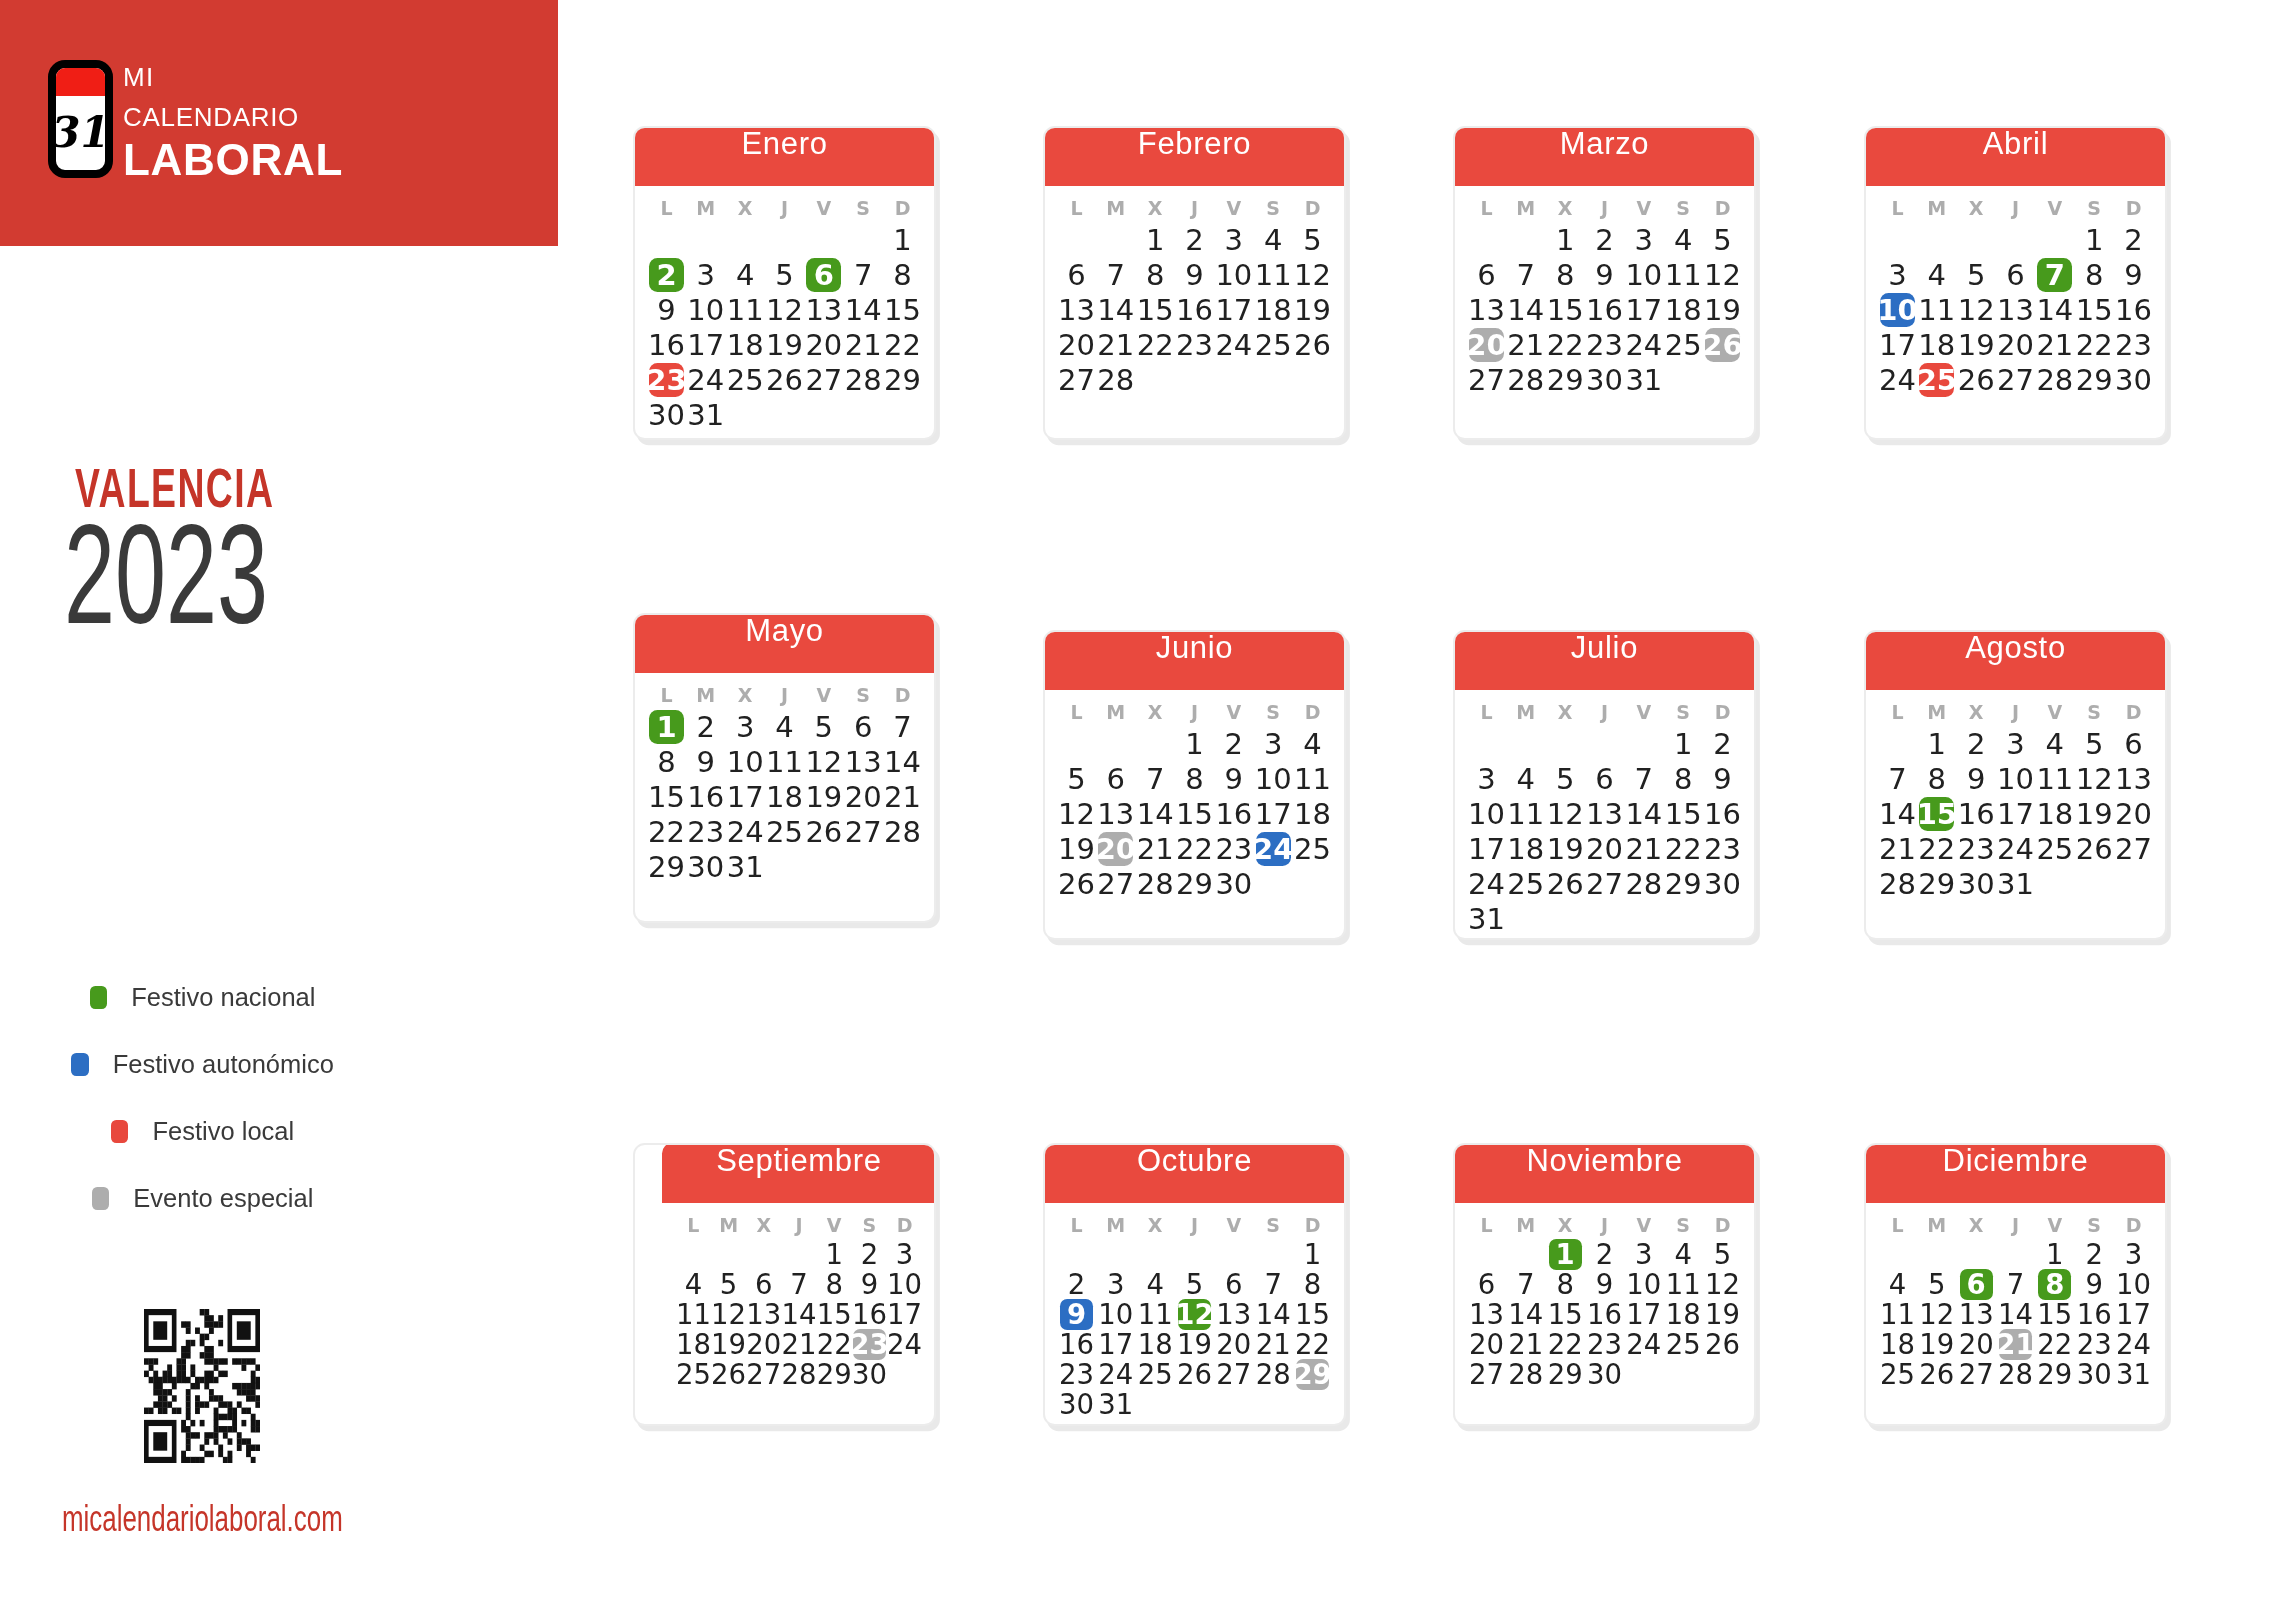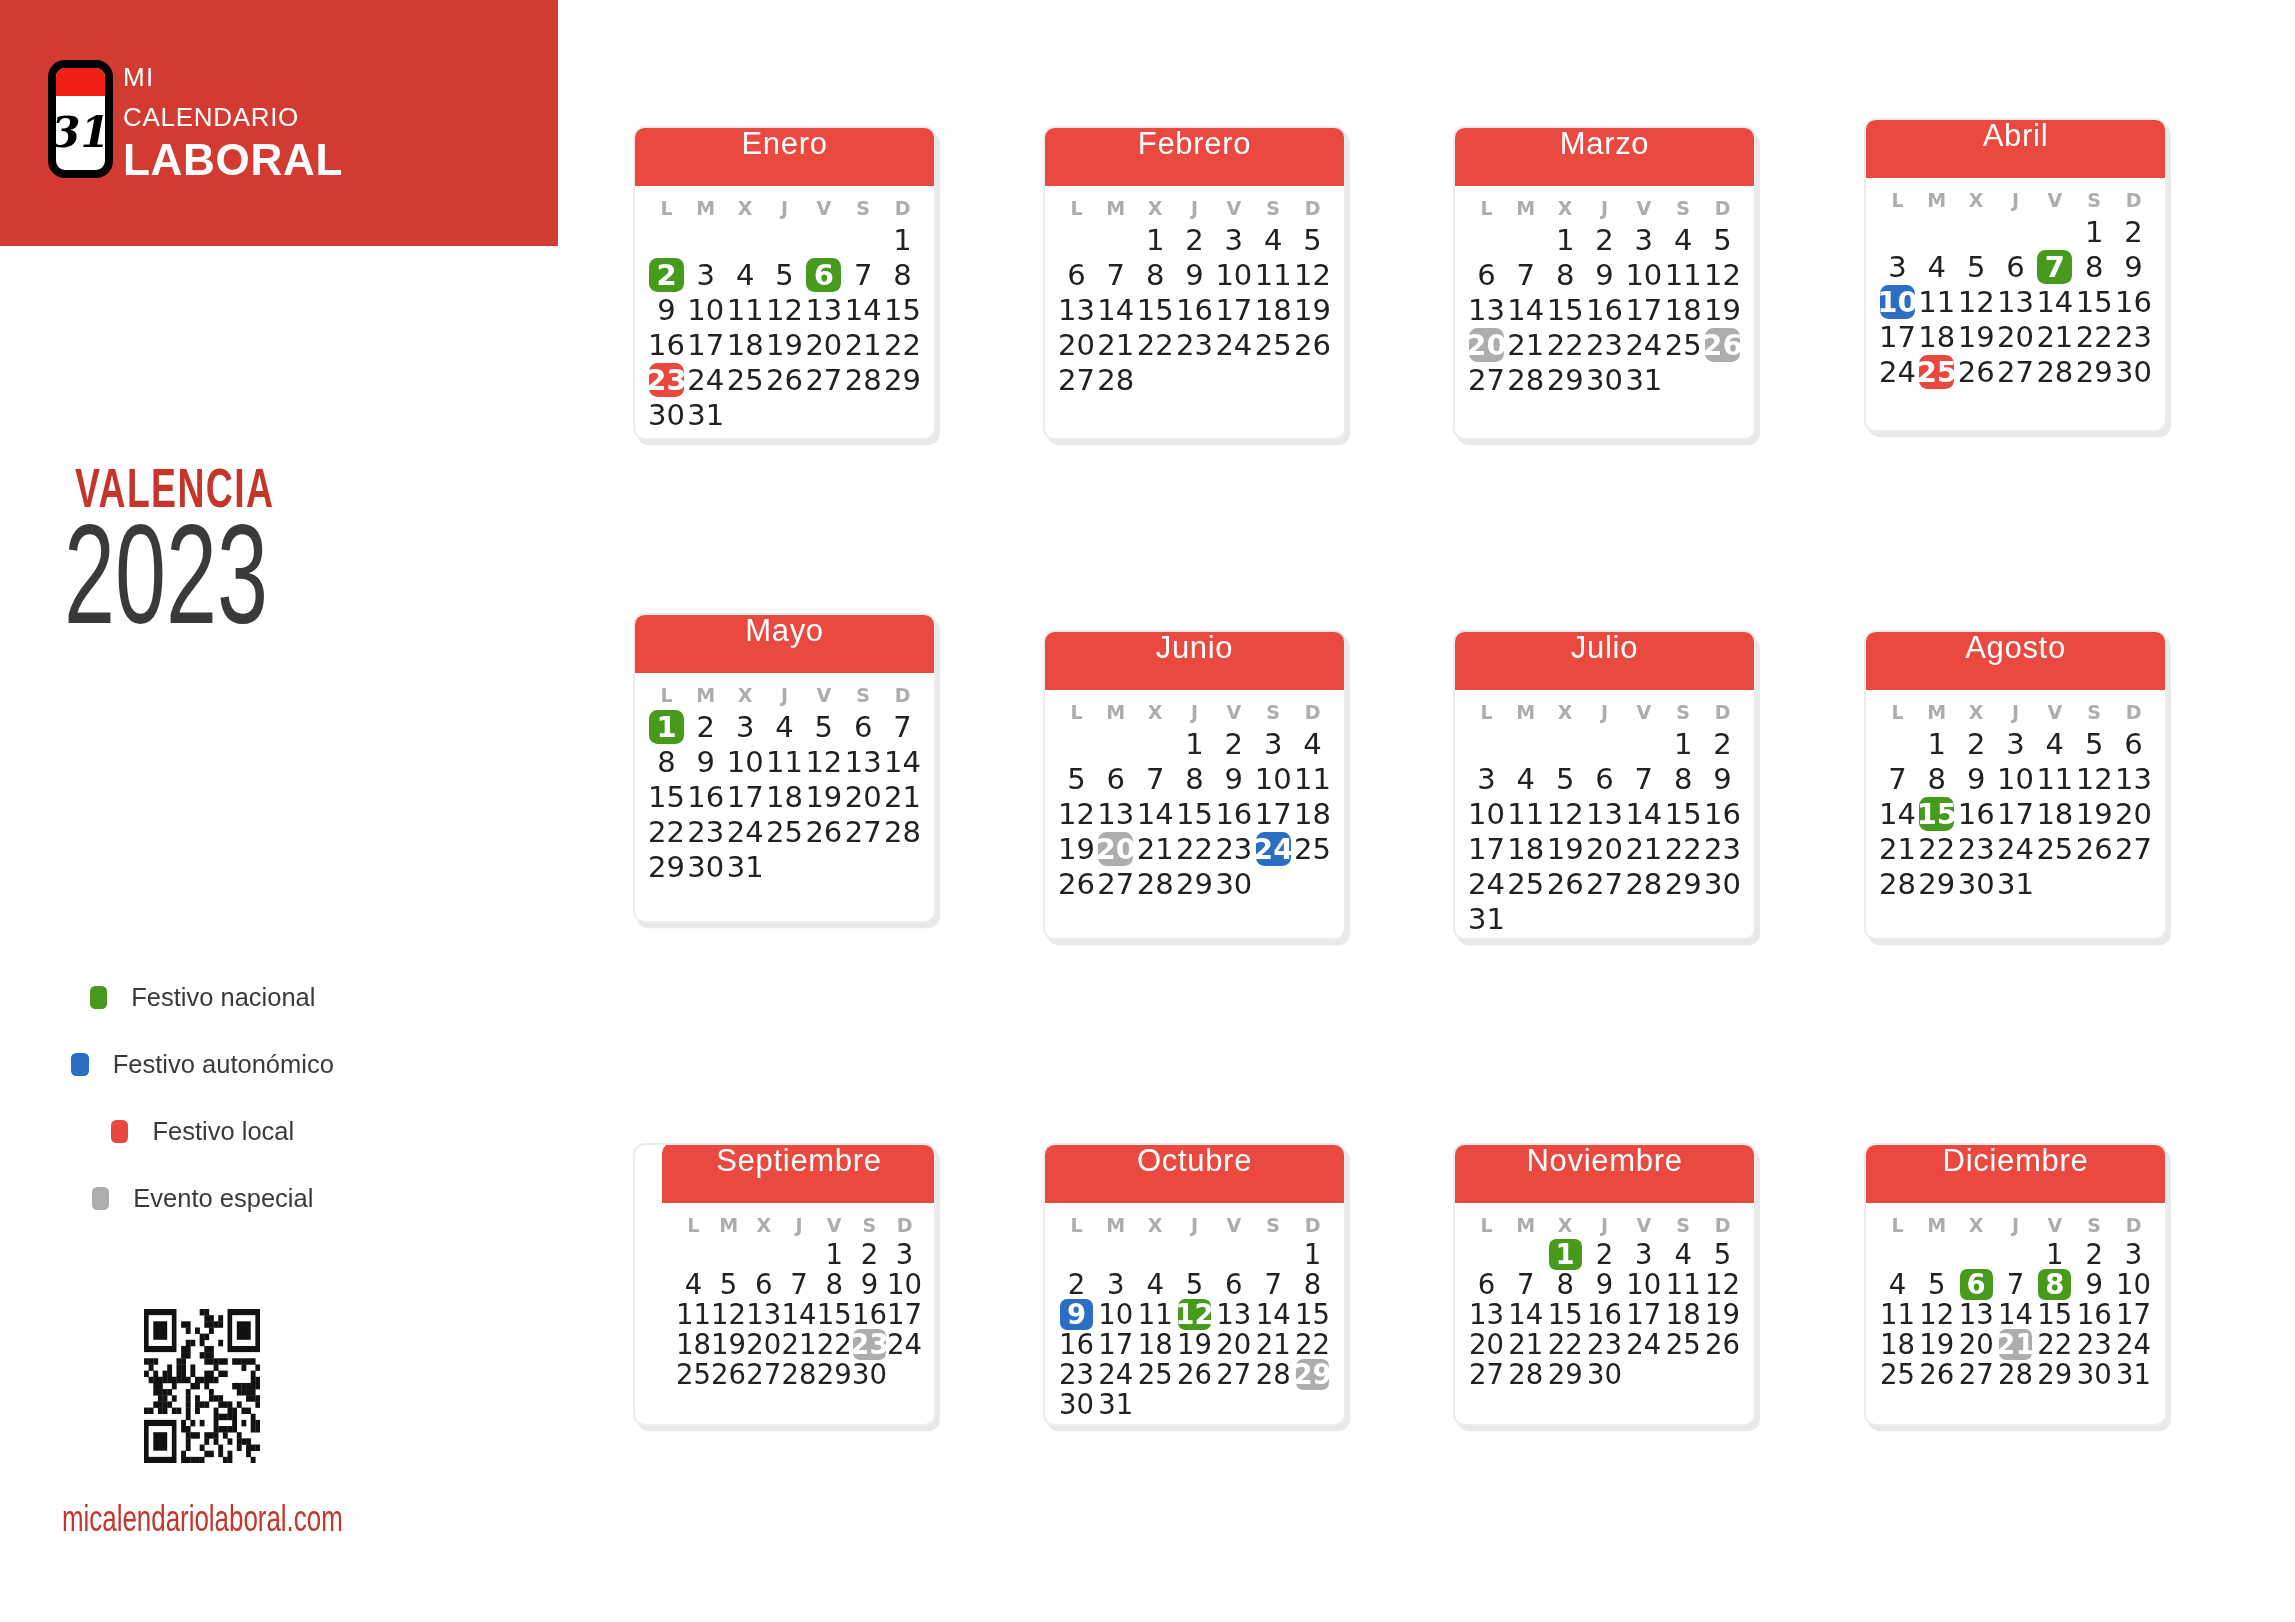--- a/index.html
+++ b/index.html
@@ -469,21 +469,21 @@
         <div class="cell">
           <span class="mark" style="background: var(--c-especial);">26</span>
         </div>
         <div class="cell">27</div>
         <div class="cell">28</div>
         <div class="cell">29</div>
         <div class="cell">30</div>
         <div class="cell">31</div>
       </div>
   </section>
-    <section class="month-card" style="left: 1864px; top: 118px; height: 314px;">
+    <section class="month-card" style="left: 1864px; top: 126px; height: 314px;">
     <header class="month-header">
       <h2 class="month-title">Abril</h2>
     </header>
     <div class="weekdays">
         <div>L</div>
         <div>M</div>
         <div>X</div>
         <div>J</div>
         <div>V</div>
         <div>S</div>

